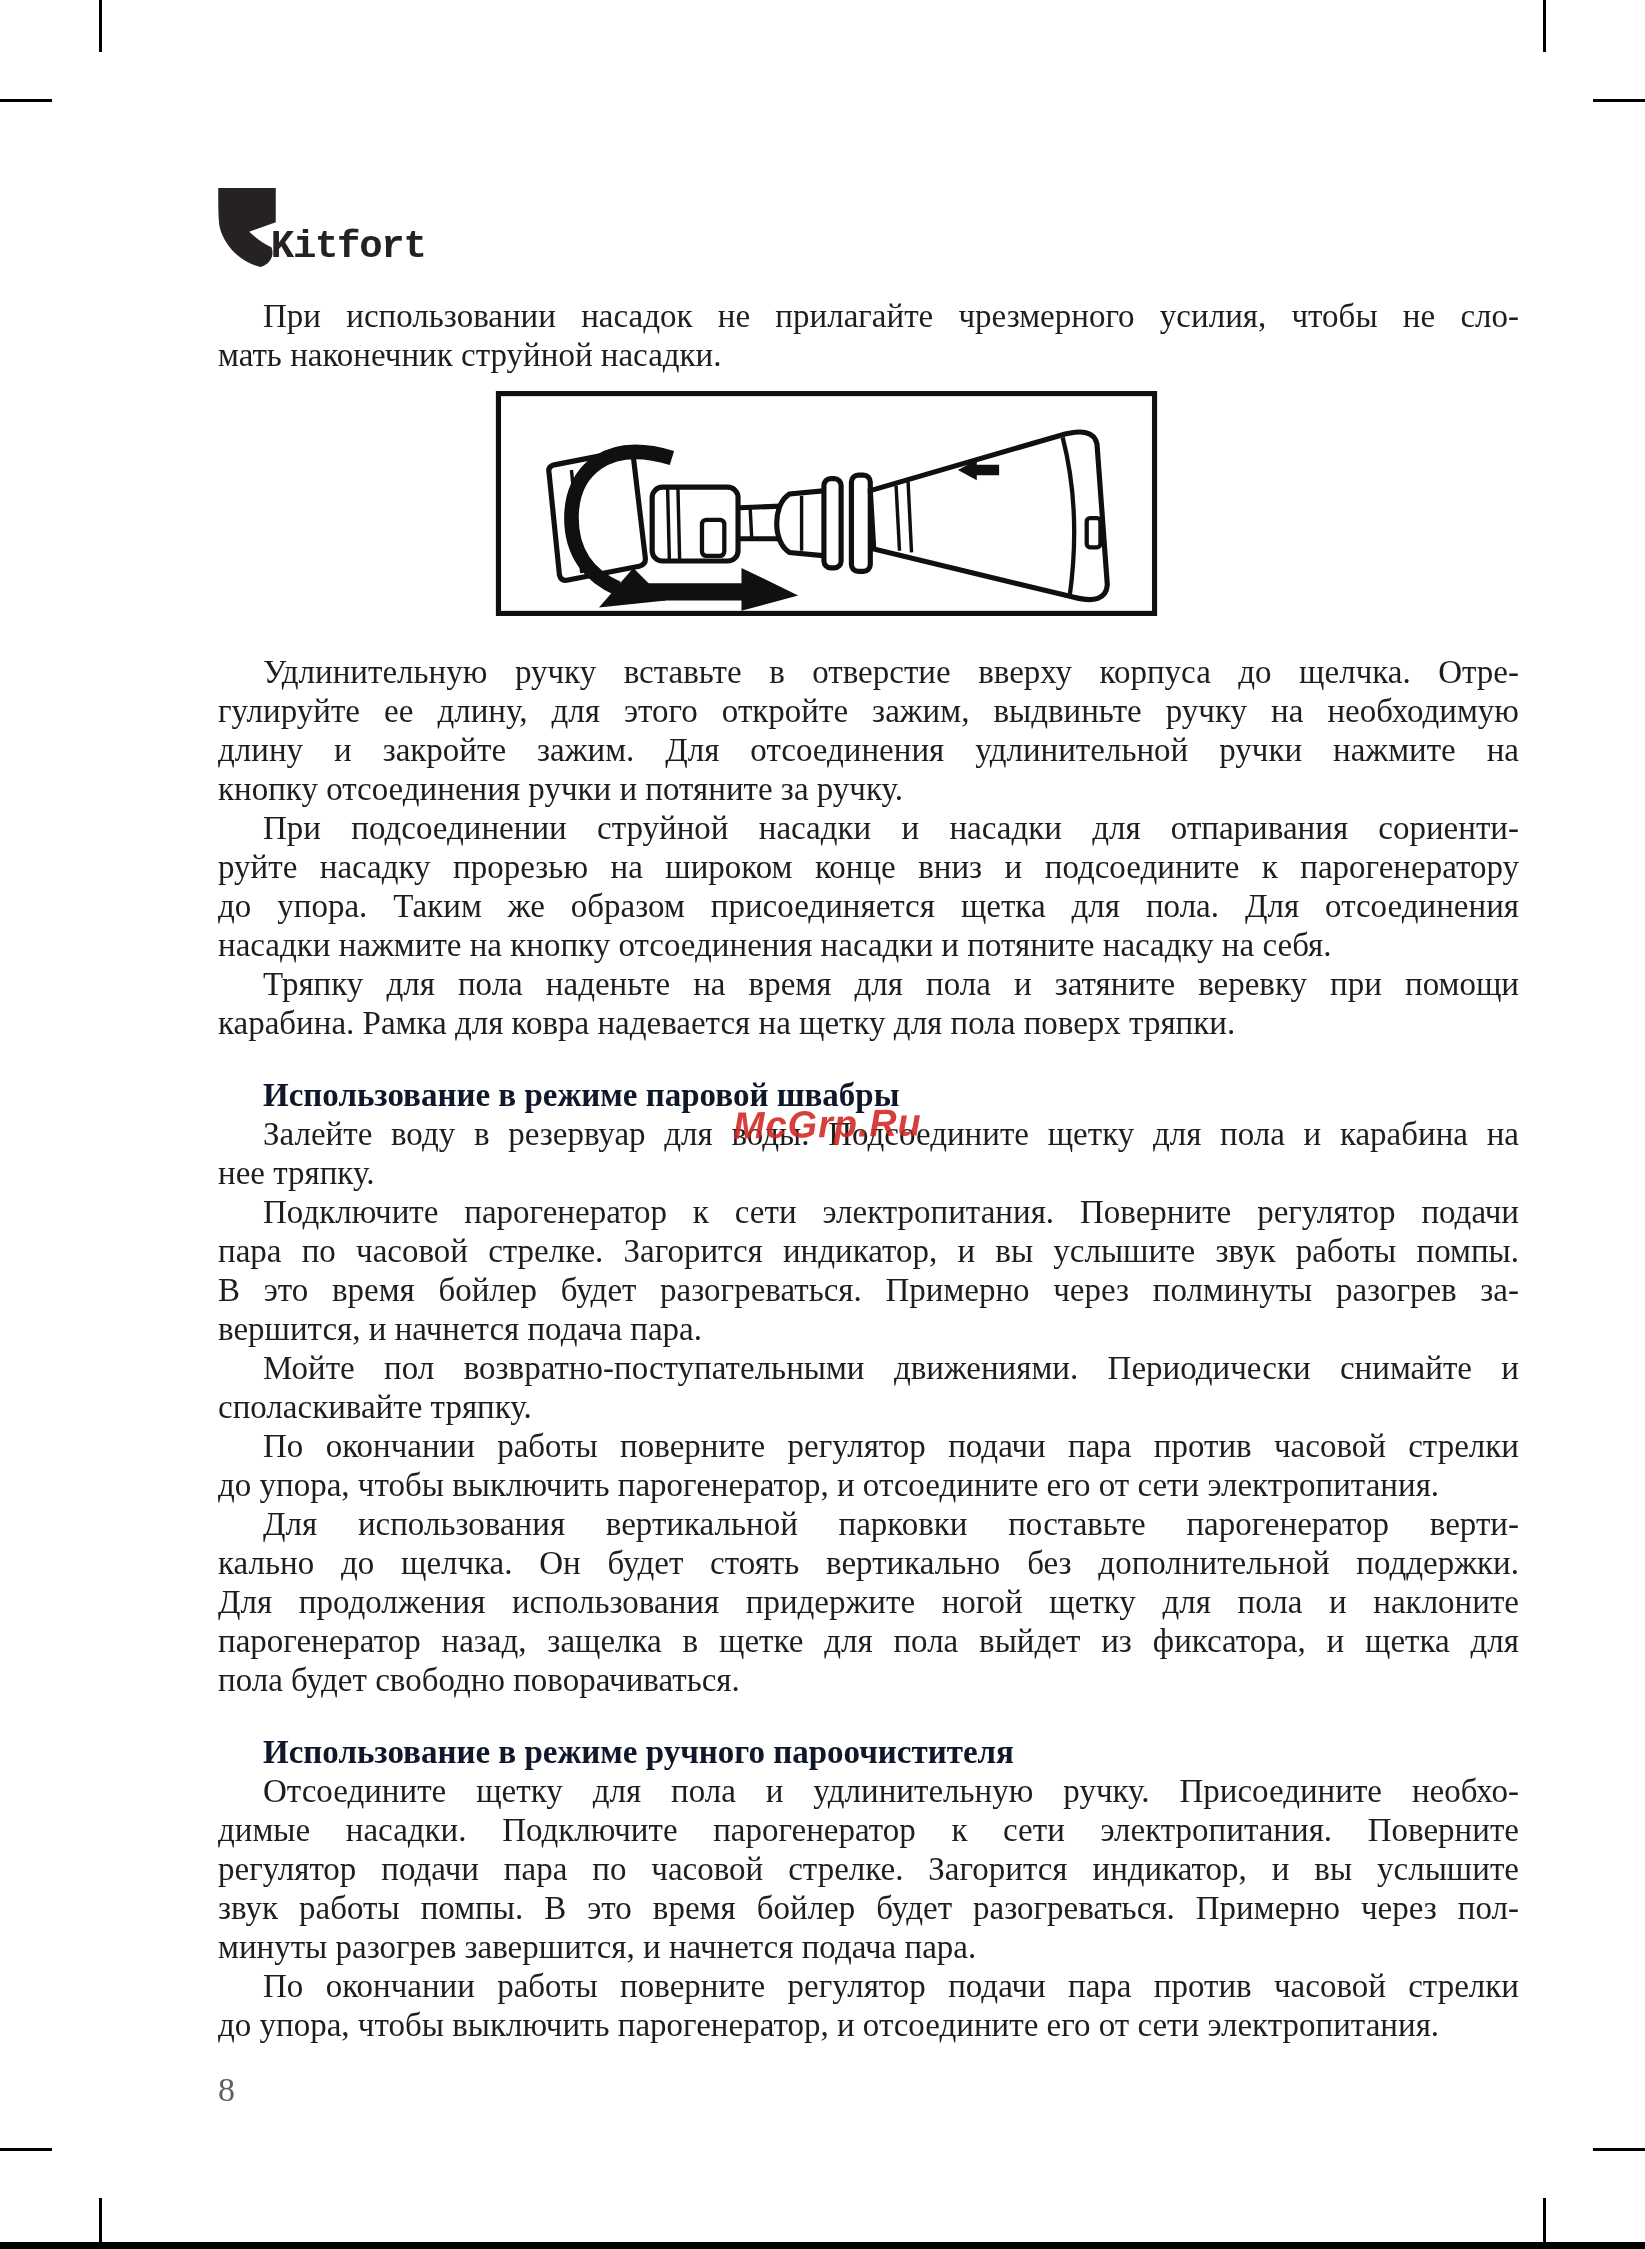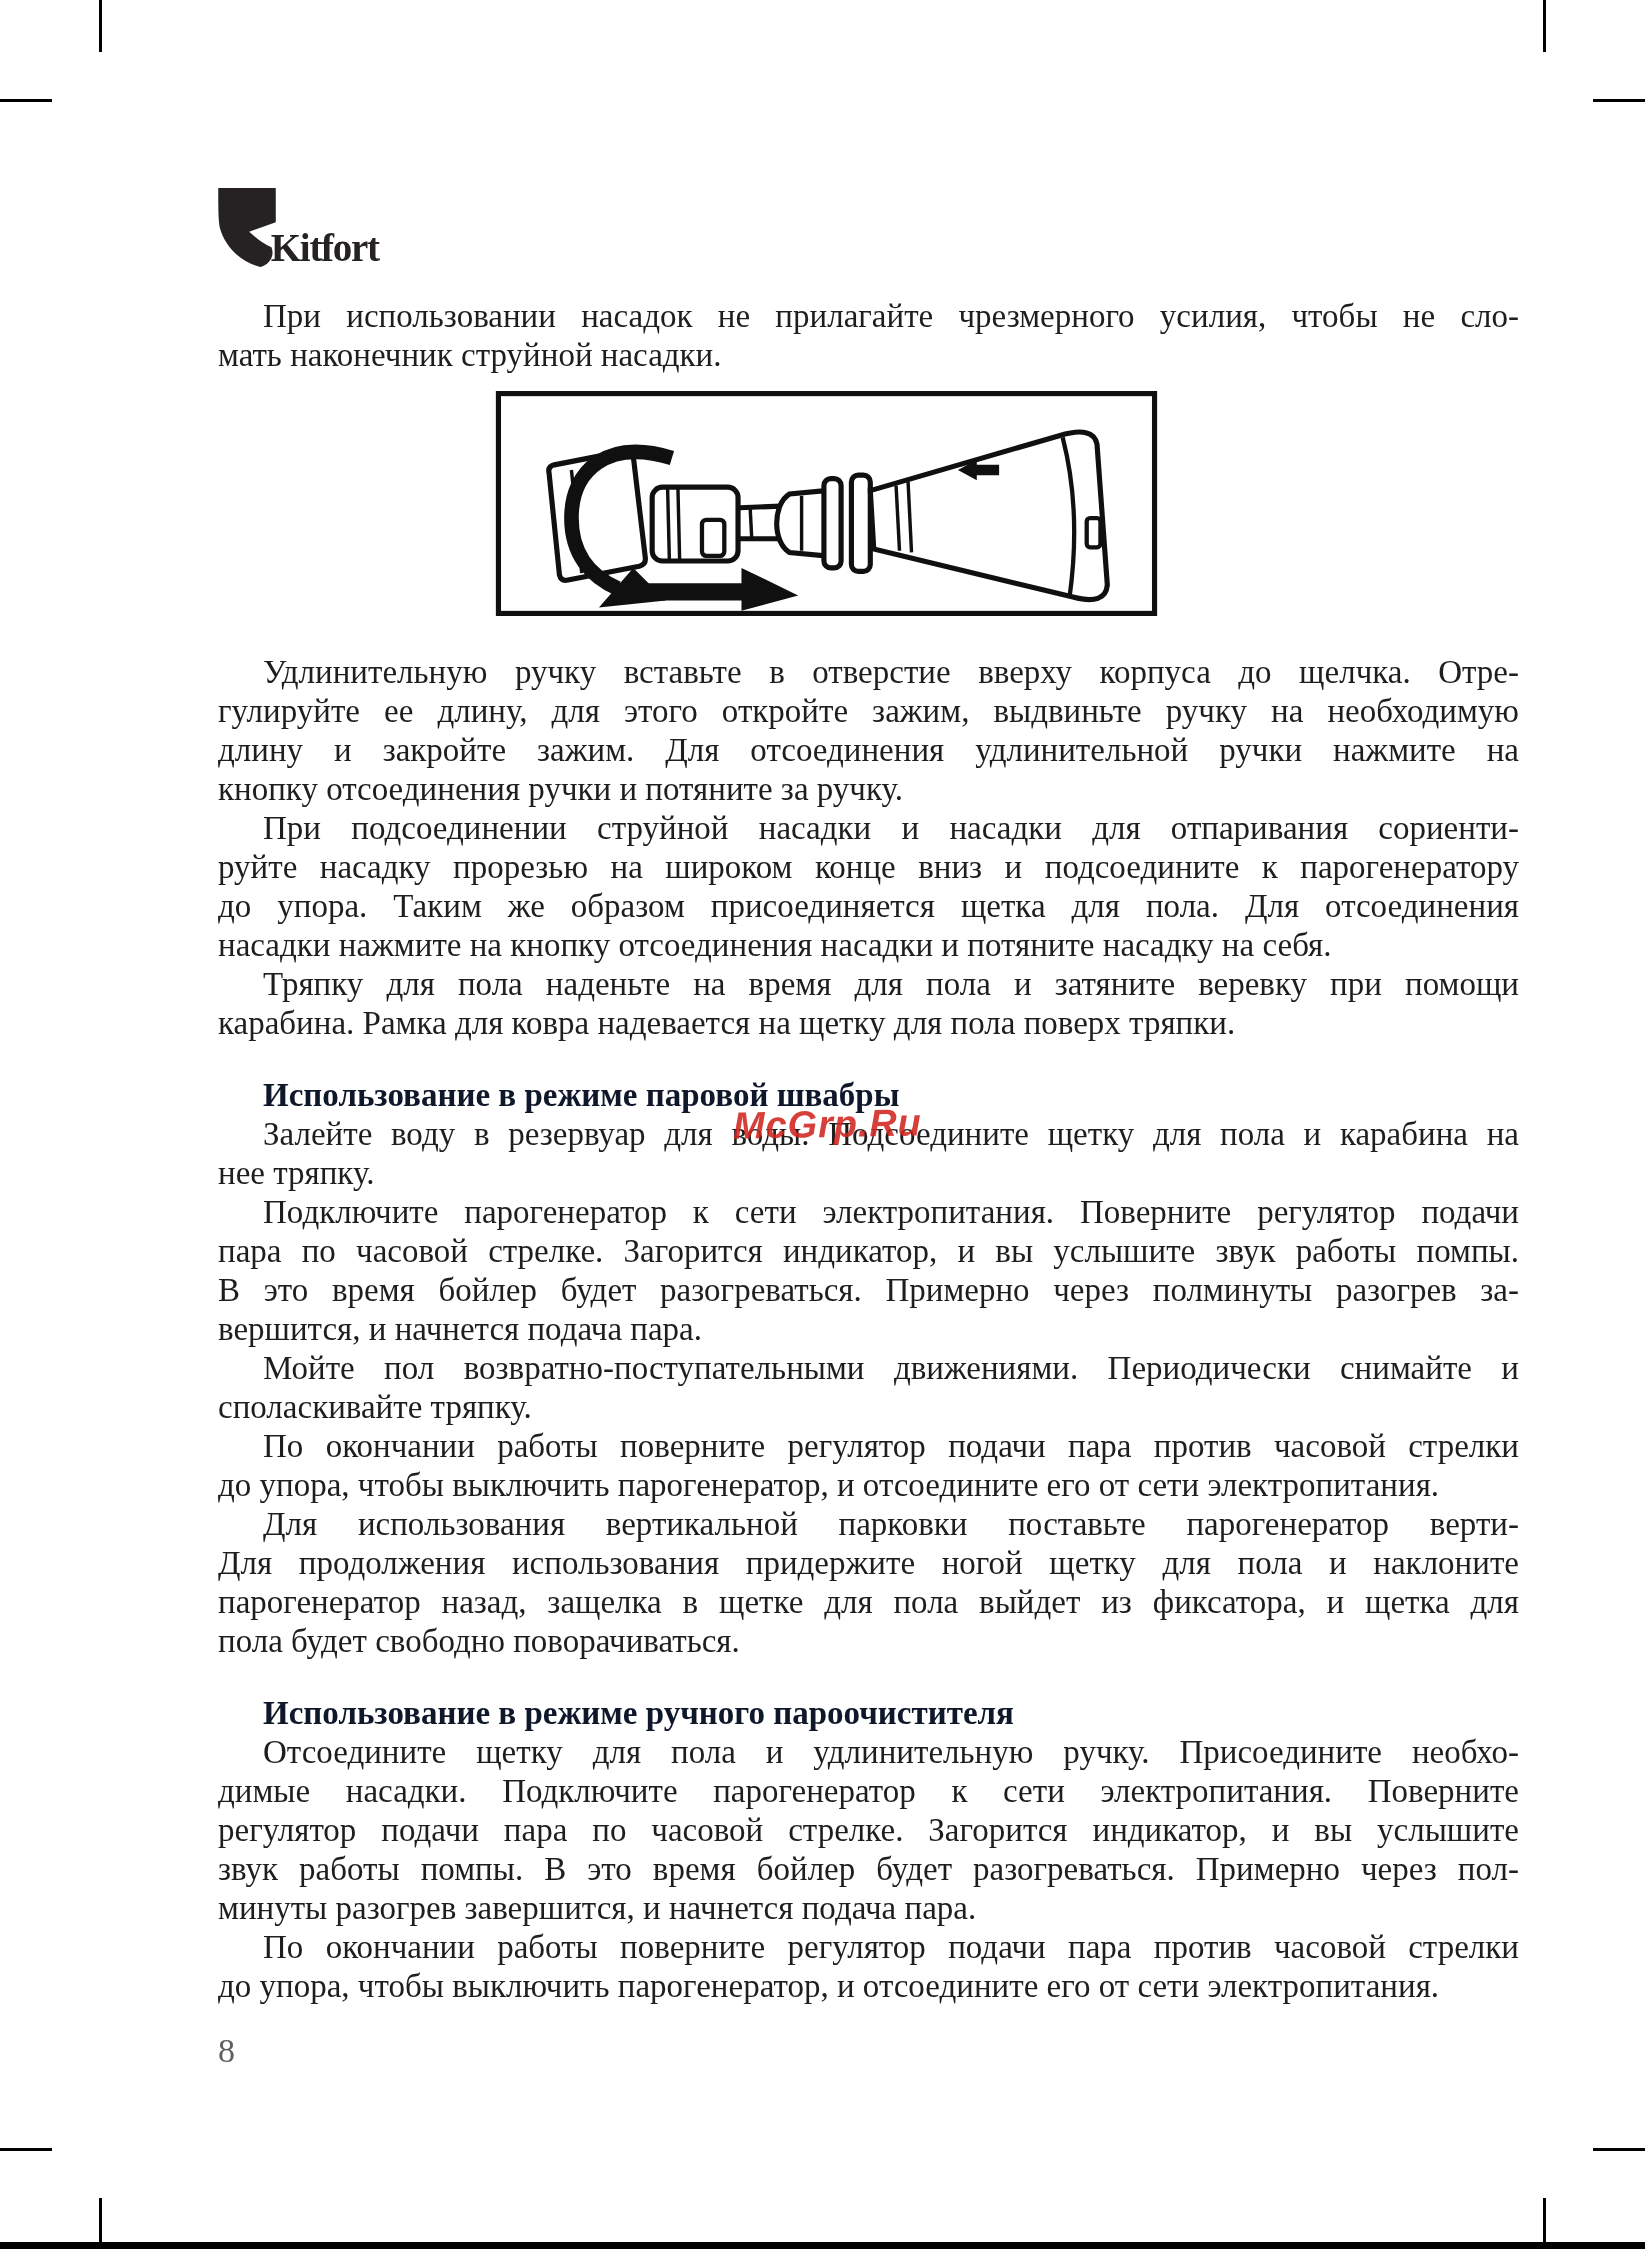--- a/index.html
+++ b/index.html
@@ -4,21 +4,21 @@
 <style>
   html,body{margin:0;padding:0;background:#ffffff;}
   #page{position:relative;width:1645px;height:2250px;background:#ffffff;overflow:hidden;
         font-family:"Liberation Serif",serif;color:#1e1e1e;}
   
   .cmark{position:absolute;background:#000000;}
   
   #col{position:absolute;left:218px;top:0;width:1301px;}
   
   .logo-row{margin-top:188px;height:79px;display:flex;align-items:flex-end;}
-  .logo-text{font-family:Liberation Serif, serif;font-weight:700;font-size:39px;
+  .logo-text{font-family:Liberation Mono, monospace;font-weight:700;font-size:39px;
              line-height:1;color:#262223;letter-spacing:-1.3px;margin-left:-5.2px;}
   
   .para{font-size:33px;line-height:39px;color:#1e1e1e;}
   .tline{text-align:justify;text-align-last:justify;}
   .tline.first{text-indent:45px;}
   .tline.last{text-align-last:left;}
   .heading{font-size:33px;line-height:39px;font-weight:700;text-indent:45px;margin-top:33px;color:#0f172a;}
   .mt50{margin-top:30px;}
   .mt25{margin-top:37px;}
   
@@ -128,20 +128,21 @@
     <div class="para">
         <div class="tline first">Мойте пол возвратно-поступательными движениями. Периодически снимайте и</div>
         <div class="tline last">споласкивайте тряпку.</div>
       </div>
     <div class="para">
         <div class="tline first">По окончании работы поверните регулятор подачи пара против часовой стрелки</div>
         <div class="tline last">до упора, чтобы выключить парогенератор, и отсоедините его от сети электропитания.</div>
       </div>
     <div class="para">
         <div class="tline first">Для использования вертикальной парковки поставьте парогенератор верти-</div>
+        <div class="tline">кально до щелчка. Он будет стоять вертикально без дополнительной поддержки.</div>
         <div class="tline">Для продолжения использования придержите ногой щетку для пола и наклоните</div>
         <div class="tline">парогенератор назад, защелка в щетке для пола выйдет из фиксатора, и щетка для</div>
         <div class="tline last">пола будет свободно поворачиваться.</div>
       </div>
 
     <div class="heading">Использование в режиме ручного пароочистителя</div>
     <div class="para">
         <div class="tline first">Отсоедините щетку для пола и удлинительную ручку. Присоедините необхо-</div>
         <div class="tline">димые насадки. Подключите парогенератор к сети электропитания. Поверните</div>
         <div class="tline">регулятор подачи пара по часовой стрелке. Загорится индикатор, и вы услышите</div>

